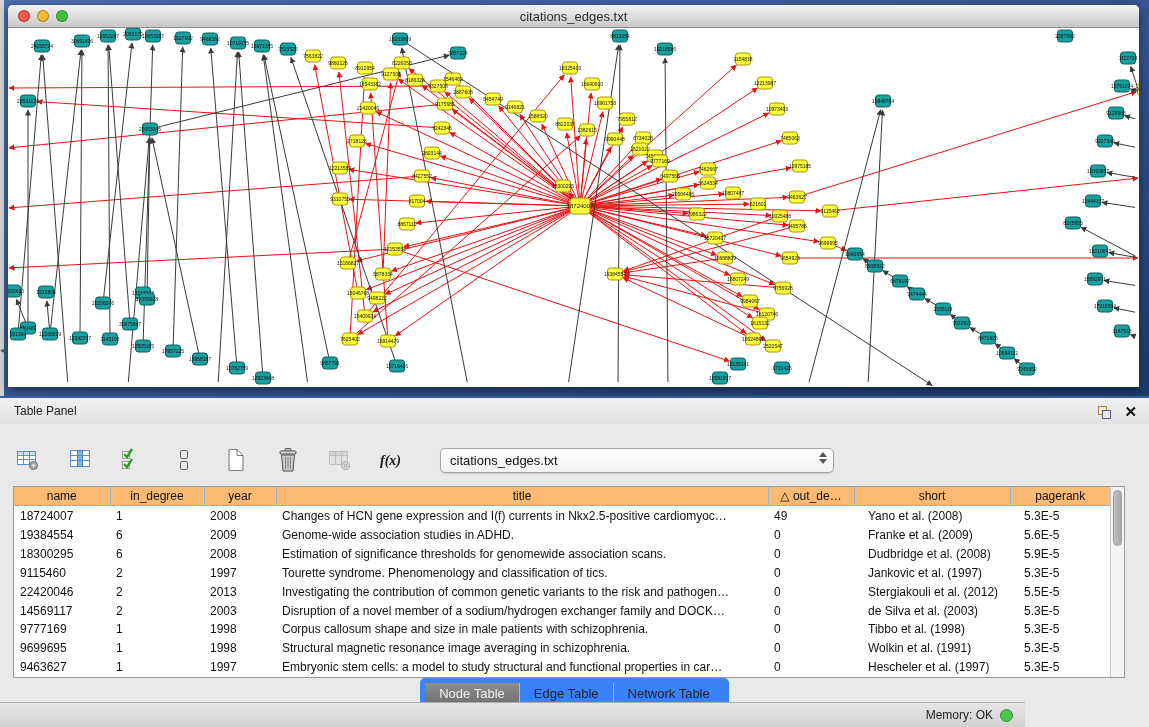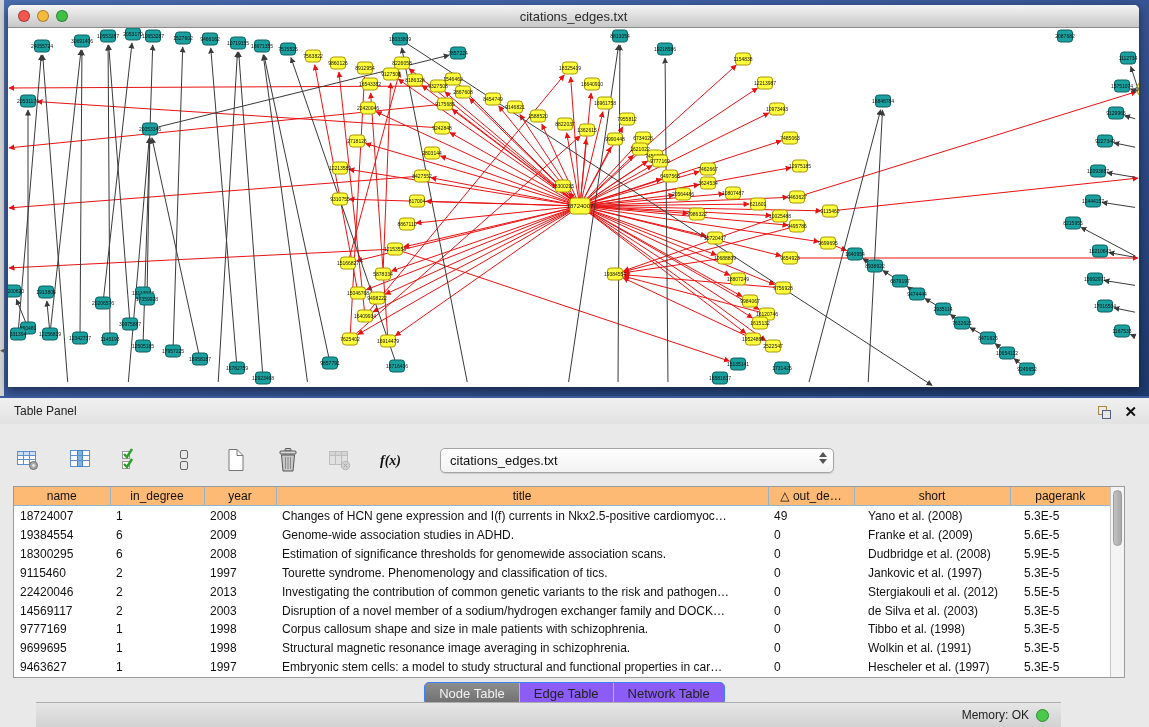--- a/index.html
+++ b/index.html
@@ -38,27 +38,27 @@
   table{border-collapse:collapse;table-layout:fixed;width:1096px;}
   thead th{height:18px;background:#fdba74;border-right:1px solid #94b4cc;border-bottom:1px solid #94b4cc;
     font-size:12px;font-weight:normal;color:#111;text-align:center;padding:0 4px;overflow:hidden;white-space:nowrap;}
   thead th:last-child{border-right:none;}
   tbody td{height:16px;font-size:12px;color:#111;padding:0 0 0 6px;white-space:nowrap;overflow:hidden;}
   td.col-short{padding-left:14px;} td.col-pagerank{padding-left:14px;}
   .vscroll{width:13px;border-left:1px solid #c7c7c7;background:#f4f4f4;position:relative;}
   .vthumb{position:absolute;left:2px;top:3px;width:9px;height:56px;border-radius:5px;
     background:linear-gradient(90deg,#c2c2c2,#a8a8a8);border:1px solid #9a9a9a;box-sizing:border-box;}
   .tabbar{position:absolute;left:0;right:0;top:280px;height:30px;display:flex;justify-content:center;align-items:center;}
-  .segctl{display:flex;border:1px solid #3b82f6;border-radius:5px;overflow:hidden;background:#8b5cf6;
+  .segctl{display:flex;border:5px solid #3b82f6;border-radius:5px;overflow:hidden;background:#3b82f6;
     box-shadow:0 1px 1px rgba(0,0,0,.12);}
   .seg{padding:3px 14px;font-size:13px;color:#222;border-right:1px solid #b9b9b9;}
   .seg:last-child{border-right:none;}
   .seg-active{background:linear-gradient(#8d8d8d,#6f6f6f);color:#f2f2f2;}
   .statusbar{position:absolute;left:0;bottom:0;width:1025px;height:25px;background:linear-gradient(#e6e6e6,#d2d2d2);
-    border-top:1px solid #aeaeae;display:flex;align-items:center;justify-content:flex-end;box-sizing:border-box;margin-left:36px;}
+    border-top:1px solid #aeaeae;display:flex;align-items:center;justify-content:flex-end;box-sizing:border-box;}
   .statusbar .mem-label{font-size:12px;color:#222;margin-right:7px;}
   .mem-dot{width:13px;height:13px;border-radius:50%;border:1px solid #2e8f2e;box-sizing:border-box;margin-right:12px;}
 </style>
 </head>
 <body>
 
 <div class="network-area">
   <span class="resize-handle">◂</span>
   <div class="net-window">
     <div class="titlebar">

